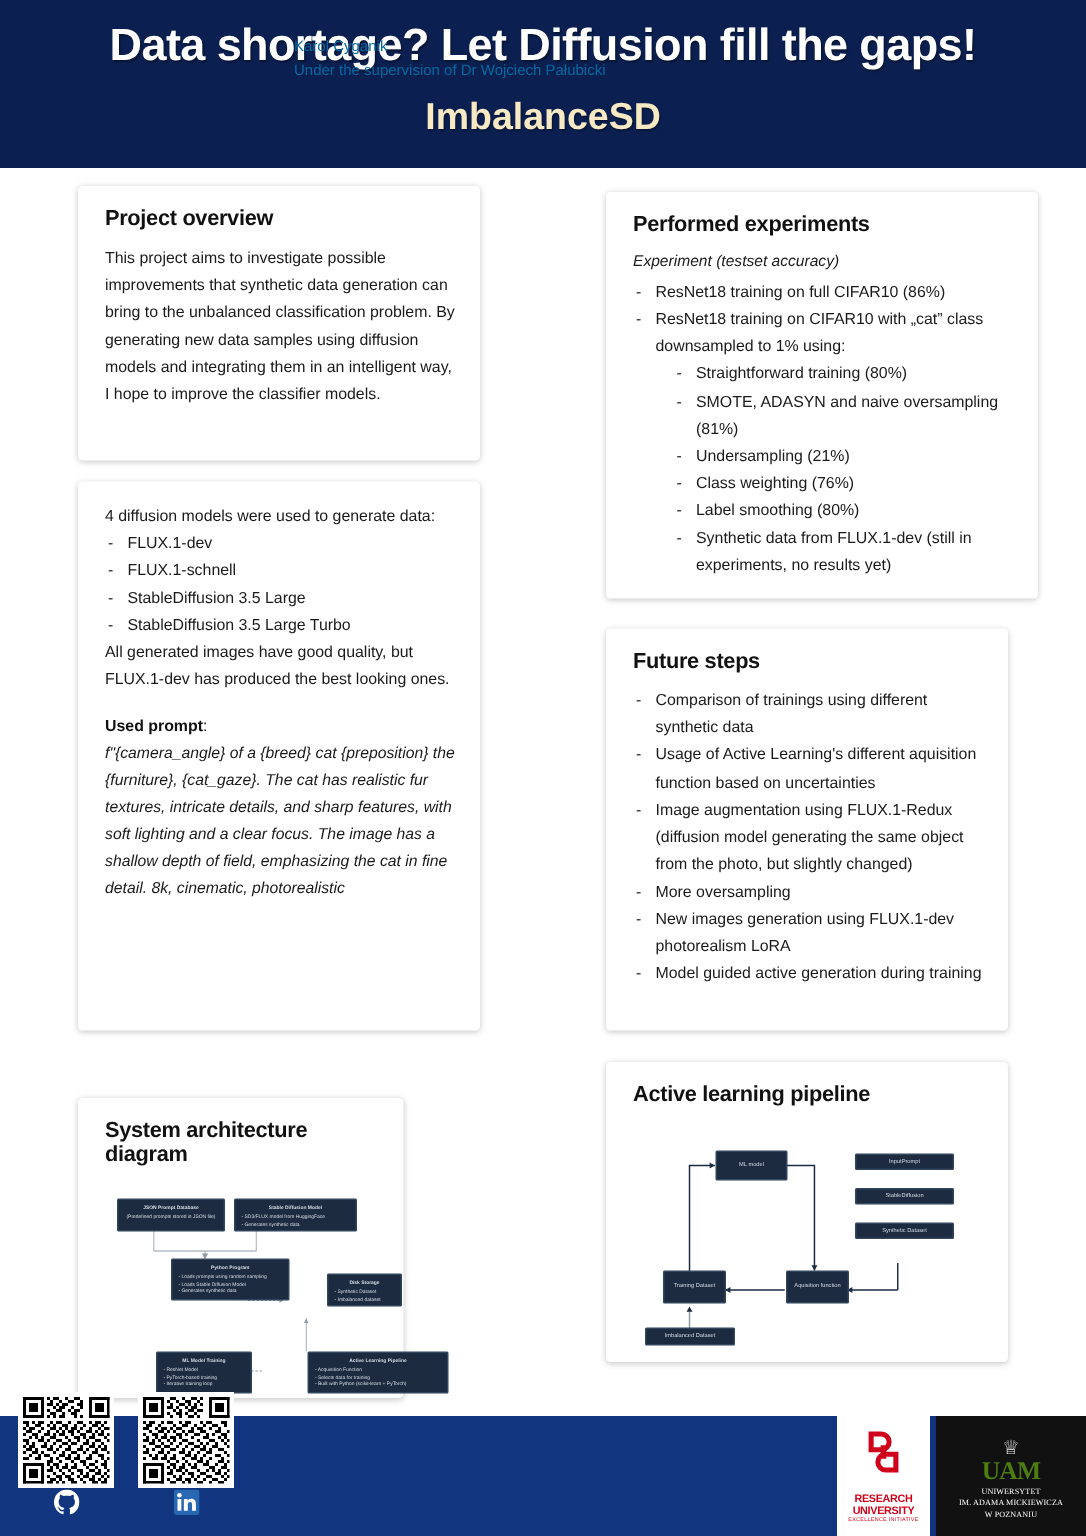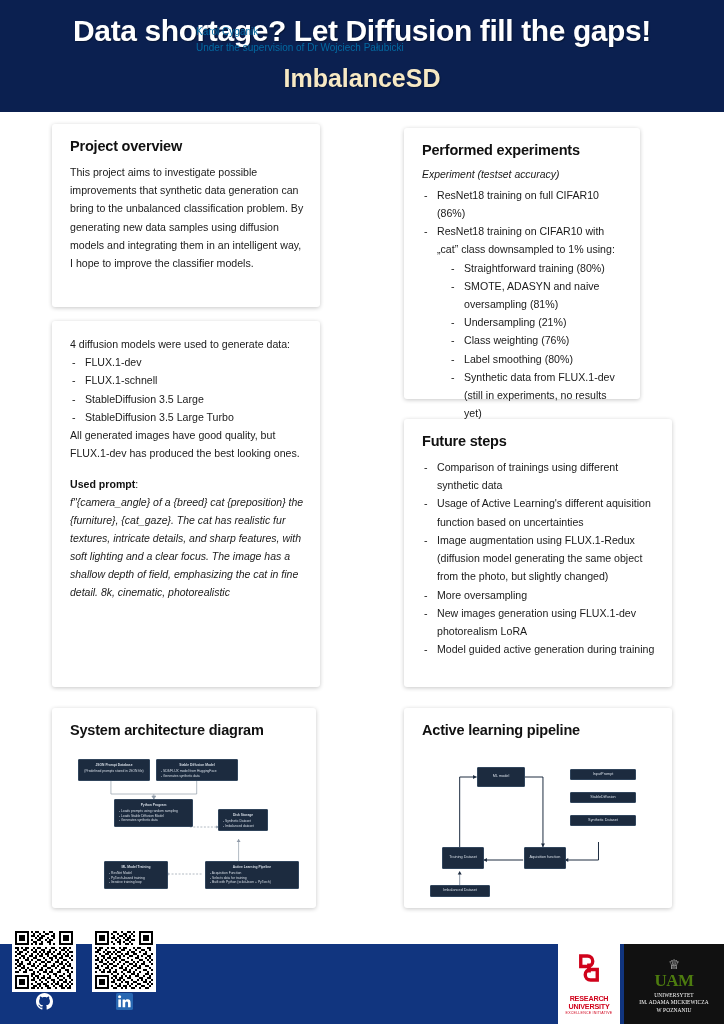--- a/index.html
+++ b/index.html
@@ -155,21 +155,21 @@
       <li>FLUX.1-dev</li>
       <li>FLUX.1-schnell</li>
       <li>StableDiffusion 3.5 Large</li>
       <li>StableDiffusion 3.5 Large Turbo</li>
     </ul>
     <div class="body-text">All generated images have good quality, but FLUX.1-dev has produced the best looking ones.</div>
     <div class="prompt-label gap-top"><b>Used prompt</b><span>:</span></div>
     <div class="prompt-text">f"{camera_angle} of a {breed} cat {preposition} the {furniture}, {cat_gaze}. The cat has realistic fur textures, intricate details, and sharp features, with soft lighting and a clear focus. The image has a shallow depth of field, emphasizing the cat in fine detail. 8k, cinematic, photorealistic</div>
   </div>
 
-  <div class="card" style="left:404px; top:128px; width:236px; height:271px;">
+  <div class="card" style="left:404px; top:128px; width:288px; height:271px;">
     <h2>Performed experiments</h2>
     <div class="subtle-italic">Experiment (testset accuracy)</div>
     <ul class="dashlist">
       <li>ResNet18 training on full CIFAR10 (86%)</li>
       <li>
         <span>ResNet18 training on CIFAR10 with „cat” class downsampled to 1% using:</span>
         <ul class="dashlist">
           <li>Straightforward training (80%)</li>
           <li>SMOTE, ADASYN and naive oversampling (81%)</li>
           <li>Undersampling (21%)</li>
@@ -186,21 +186,21 @@
     <ul class="dashlist">
       <li>Comparison of trainings using different synthetic data</li>
       <li>Usage of Active Learning's different aquisition function based on uncertainties</li>
       <li>Image augmentation using FLUX.1-Redux (diffusion model generating the same object from the photo, but slightly changed)</li>
       <li>More oversampling</li>
       <li>New images generation using FLUX.1-dev photorealism LoRA</li>
       <li>Model guided active generation during training</li>
     </ul>
   </div>
 
-  <div class="card" style="left:52px; top:708px; width:264px; height:200px;">
+  <div class="card" style="left:52px; top:732px; width:217px; height:200px;">
     <h2>System architecture diagram</h2>
     <div class="diagram-area">
       <svg class="dconn" viewBox="0 0 236 150" preserveAspectRatio="none">
         <g stroke="#8f9aa8" stroke-width="0.7" fill="none">
           <path d="M42,33 L42,47 L86,47"></path>
           <path d="M130,33 L130,47 L86,47"></path>
           <path d="M86,47 L86,52"></path>
           <path d="M86,52 l-2,-3 l4,0 z" fill="#8f9aa8"></path>
           <path d="M123,80 L153,80" stroke-dasharray="2 1.6"></path>
           <path d="M153,80 l-3,-1.6 l0,3.2 z" fill="#8f9aa8" stroke="none"></path>

